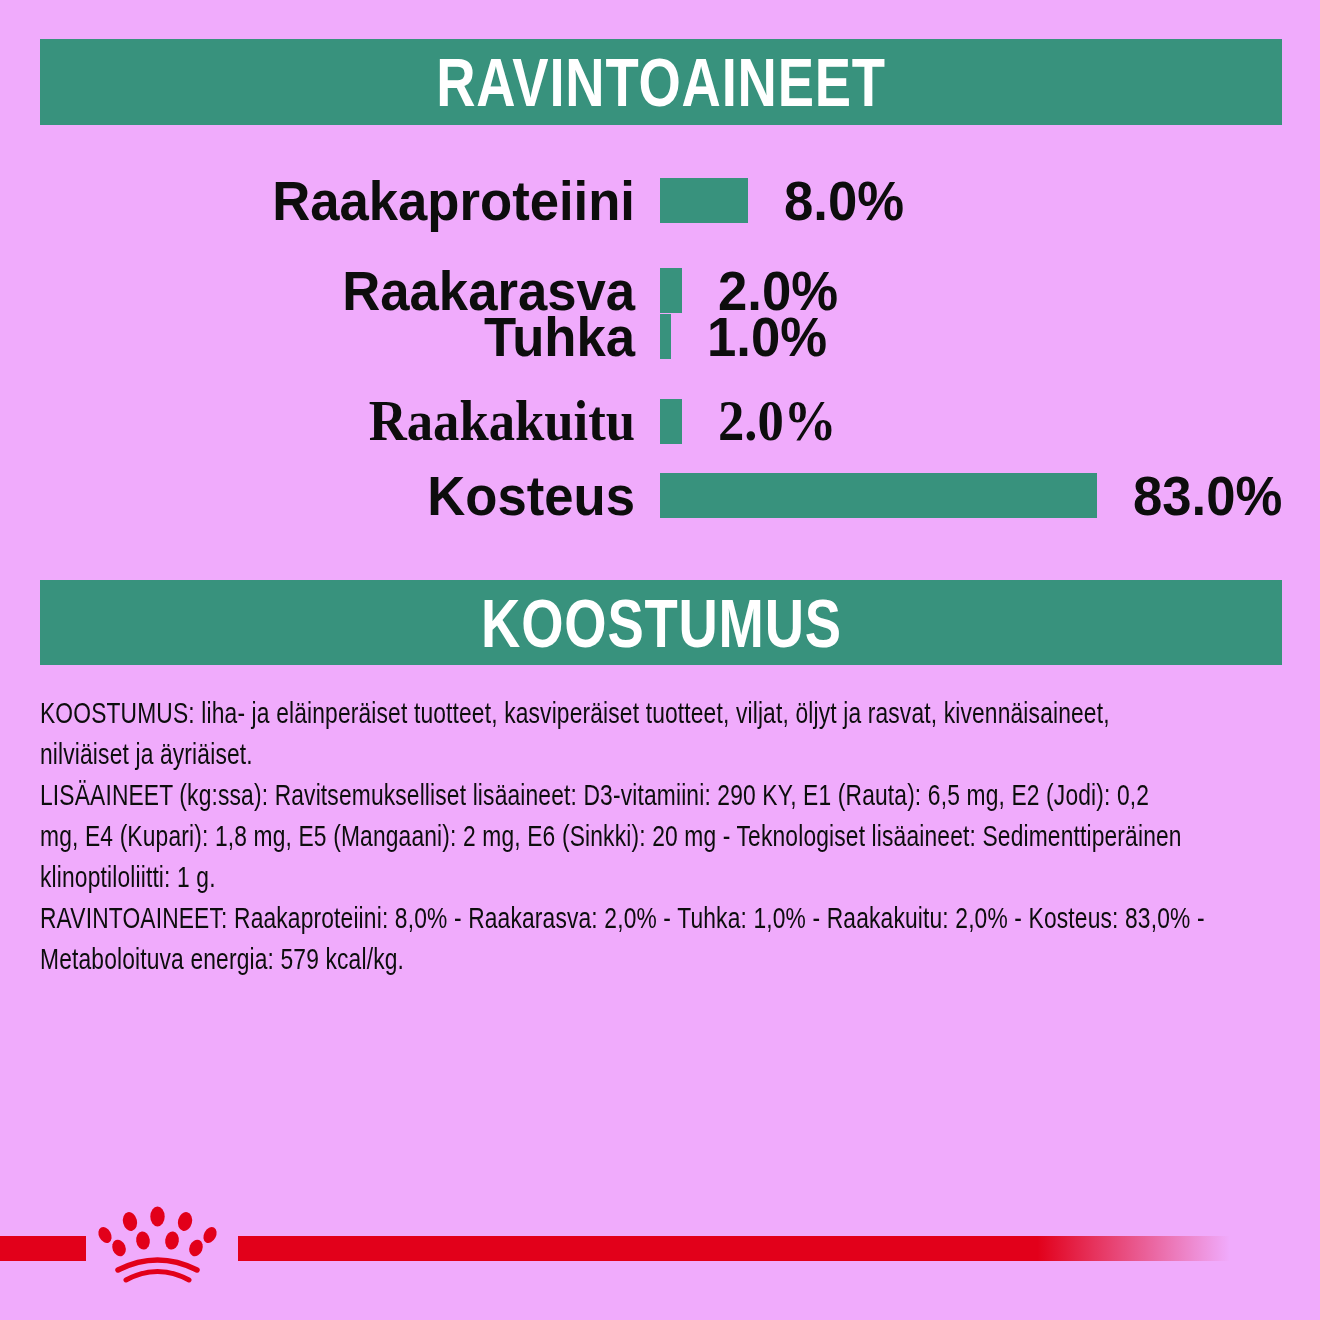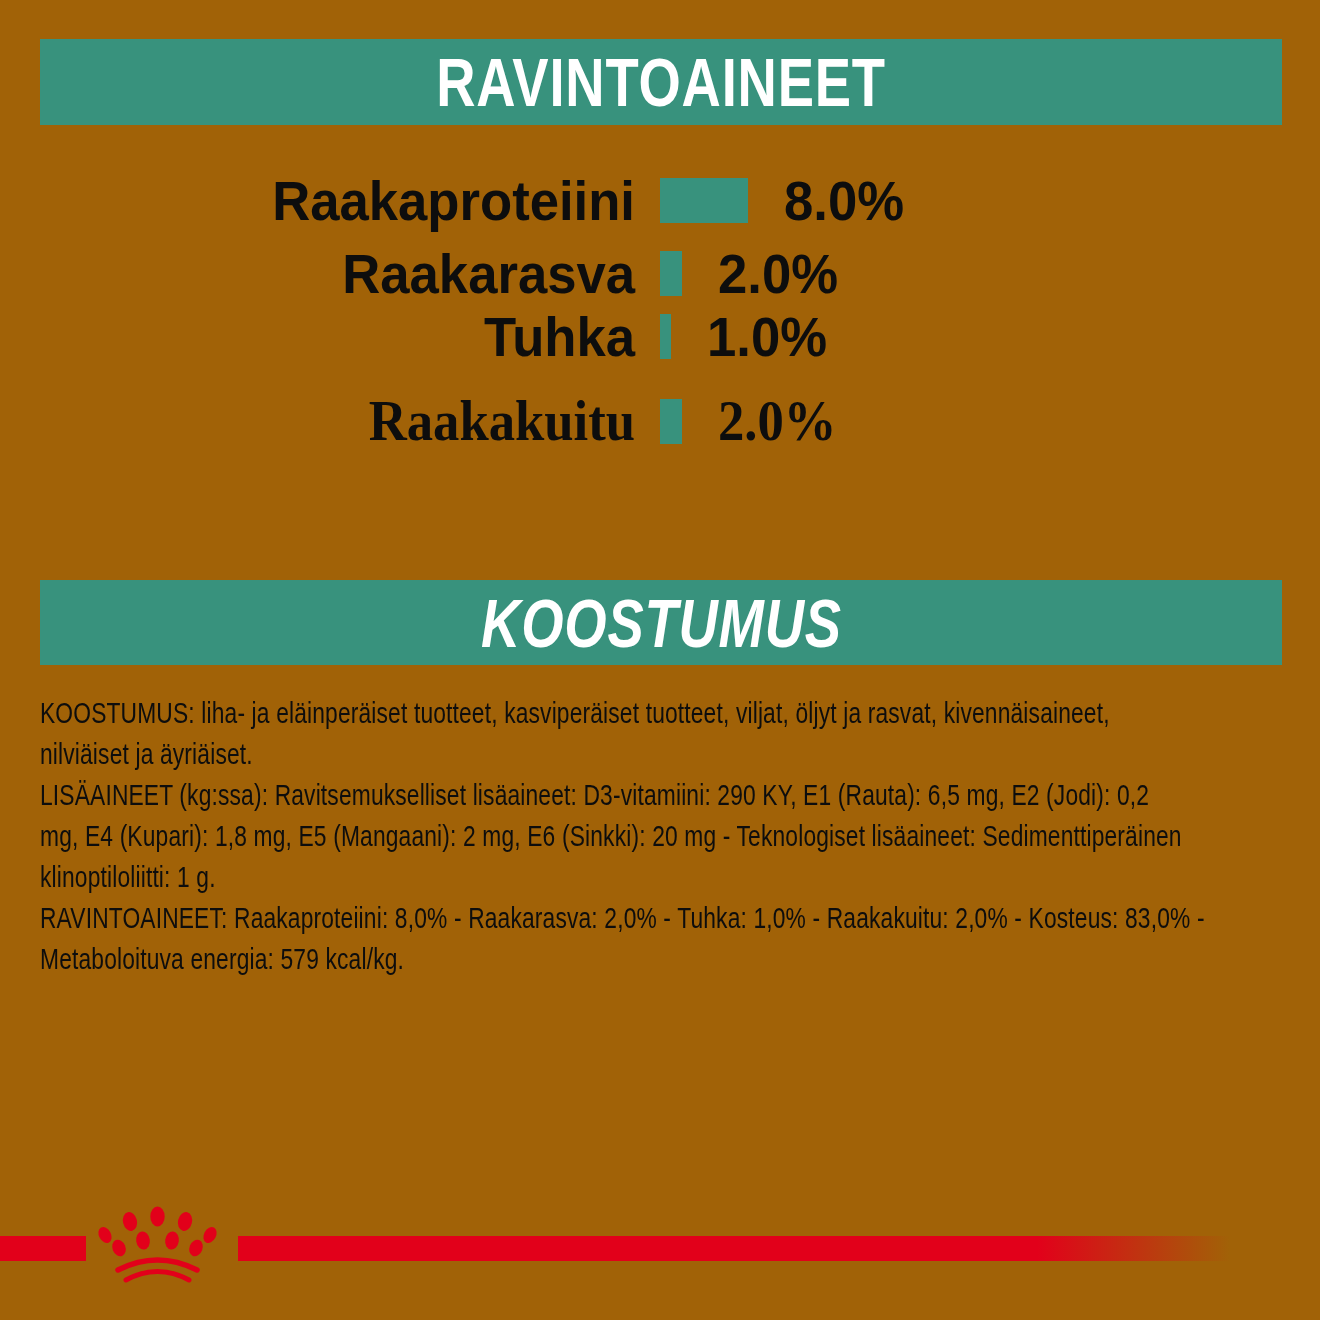--- a/index.html
+++ b/index.html
@@ -3,43 +3,43 @@
 <meta charset="utf-8">
 <style>
   html, body { margin: 0; padding: 0; }
   body {
     width: 1320px; height: 1320px;
     background: #ffffff;
     font-family: "Liberation Sans", sans-serif;
     color: var(--text, #0d0d0d);
     overflow: hidden;
   }
-  .page { position: relative; width: 1320px; height: 1320px; background: #a16207; }
+  .page { position: relative; width: 1320px; height: 1320px; background: #f0abfc; }
 
   
   .hdr {
     position: absolute; left: 40px; width: 1242px;
     background: var(--teal, #38927d);
     display: flex; align-items: center; justify-content: center;
   }
   .hdr-nutrients   { top: 39px;  height: 86px; }
-  .hdr-composition { top: 580px; height: 85px; font-style: italic; }
+  .hdr-composition { top: 580px; height: 85px; }
   .hdr-text {
     color: #ffffff; font-weight: bold; font-size: 68px; line-height: 1;
     letter-spacing: 1px; white-space: nowrap;
     transform: scaleX(0.8); transform-origin: 50% 50%;
   }
 
   
   .chart { position: absolute; left: 0; top: 0; width: 1240px; height: 560px; padding-left: 20px; }
   .crow {
     position: absolute; left: 40px; height: 45px;
     display: flex; align-items: center;
   }
-  .crow-0 { top: 178px; } .crow-1 { top: 251px; } .crow-2 { top: 314px; }
+  .crow-0 { top: 178px; } .crow-1 { top: 268px; } .crow-2 { top: 314px; }
   .crow-3 { top: 399px; font-family: Liberation Serif, serif; } .crow-4 { top: 473px; }
   .clabel {
     width: 595px; text-align: right;
     font-weight: bold; font-size: 56px; line-height: 45px; white-space: nowrap;
     transform: scaleX(0.94); transform-origin: 100% 50%;
   }
   .cbar {
     height: 45px; margin-left: 25px; flex: 0 0 auto;
     background: var(--teal, #38927d);
   }
@@ -90,20 +90,25 @@
     <div class="crow crow-2">
       <div class="clabel">Tuhka</div>
       <div class="cbar" style="width: 11px; background: rgb(56, 146, 125);"></div>
       <div class="cval">1.0%</div>
     </div>
     <div class="crow crow-3">
       <div class="clabel">Raakakuitu</div>
       <div class="cbar" style="width: 22px; background: rgb(56, 146, 125);"></div>
       <div class="cval">2.0%</div>
     </div>
+    <div class="crow crow-4">
+      <div class="clabel">Kosteus</div>
+      <div class="cbar" style="width: 437px; background: rgb(56, 146, 125);"></div>
+      <div class="cval">83.0%</div>
+    </div>
   </div>
 
   <div class="hdr hdr-composition">
     <span class="hdr-text">KOOSTUMUS</span>
   </div>
 
   <div class="body-text">
     <div class="bline">KOOSTUMUS: liha- ja eläinperäiset tuotteet, kasviperäiset tuotteet, viljat, öljyt ja rasvat, kivennäisaineet,</div>
     <div class="bline">nilviäiset ja äyriäiset.</div>
     <div class="bline">LISÄAINEET (kg:ssa): Ravitsemukselliset lisäaineet: D3-vitamiini: 290 KY, E1 (Rauta): 6,5 mg, E2 (Jodi): 0,2</div>

